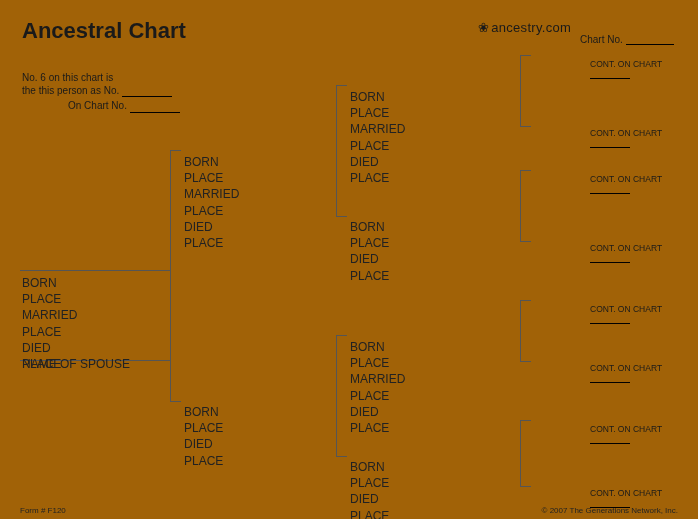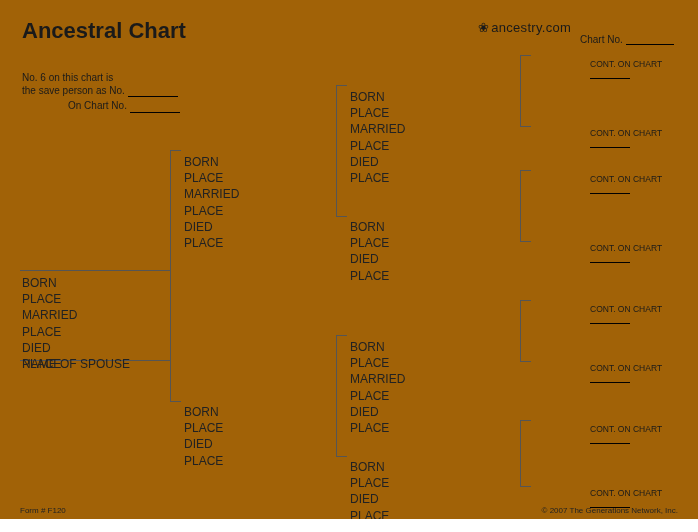--- a/index.html
+++ b/index.html
@@ -60,21 +60,21 @@
 <div class="title">Ancestral Chart</div>
 <div class="logo">
   <span class="leaf">❀</span><b>ancestry</b><span>.com</span>
 </div>
 <div class="chartno">
   <span>Chart No.</span> <span class="blank" style="width:48px"></span>
 </div>
 
 <div class="note note1">
   <span>No. 6 on this chart is</span><br>
-  <span>the save person as No.</span> <span class="blank" style="width:50px"></span>
+  <span>the this person as No.</span> <span class="blank" style="width:50px"></span>
 </div>
 <div class="note note2">
   <span>On Chart No.</span> <span class="blank" style="width:50px"></span>
 </div>
 
 <div class="bracket b1"></div>
 <div class="bracket b2a"></div>
 <div class="bracket b2b"></div>
 <div class="bracket b3a"></div>
 <div class="bracket b3b"></div>

